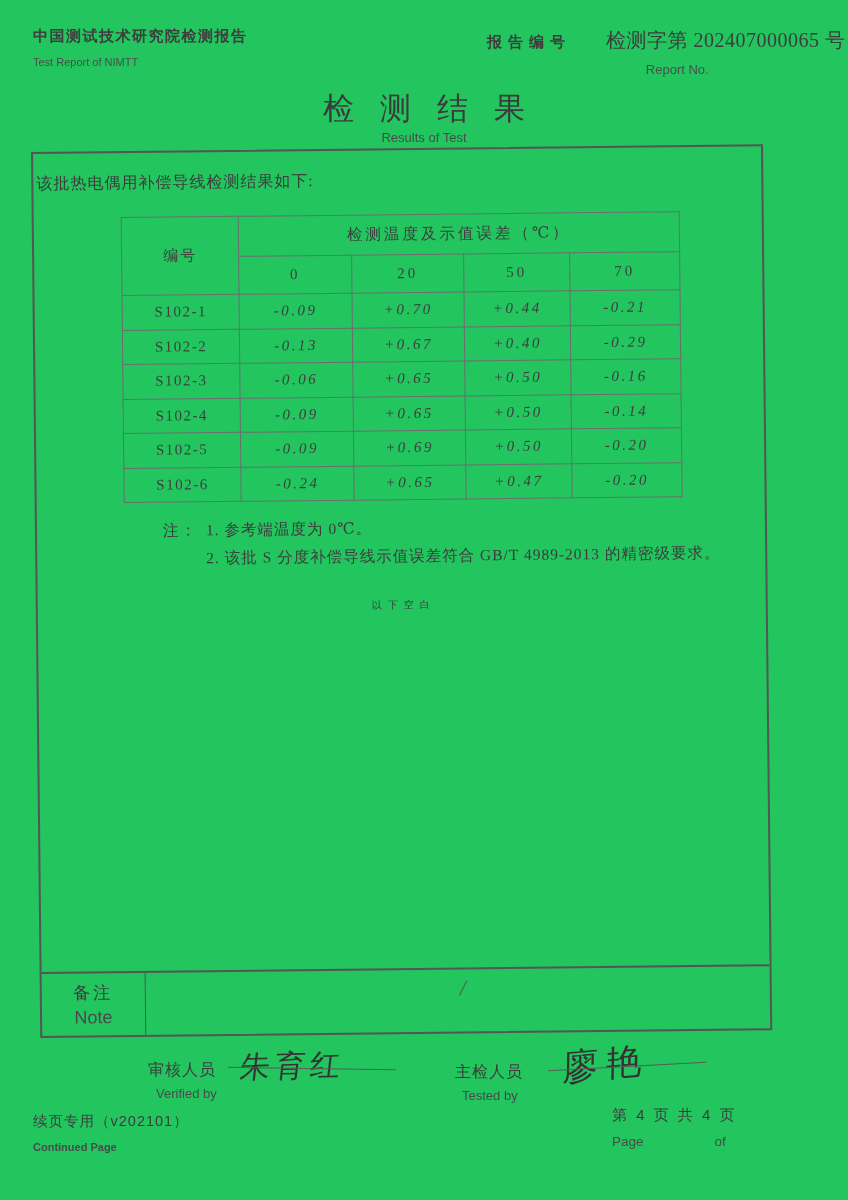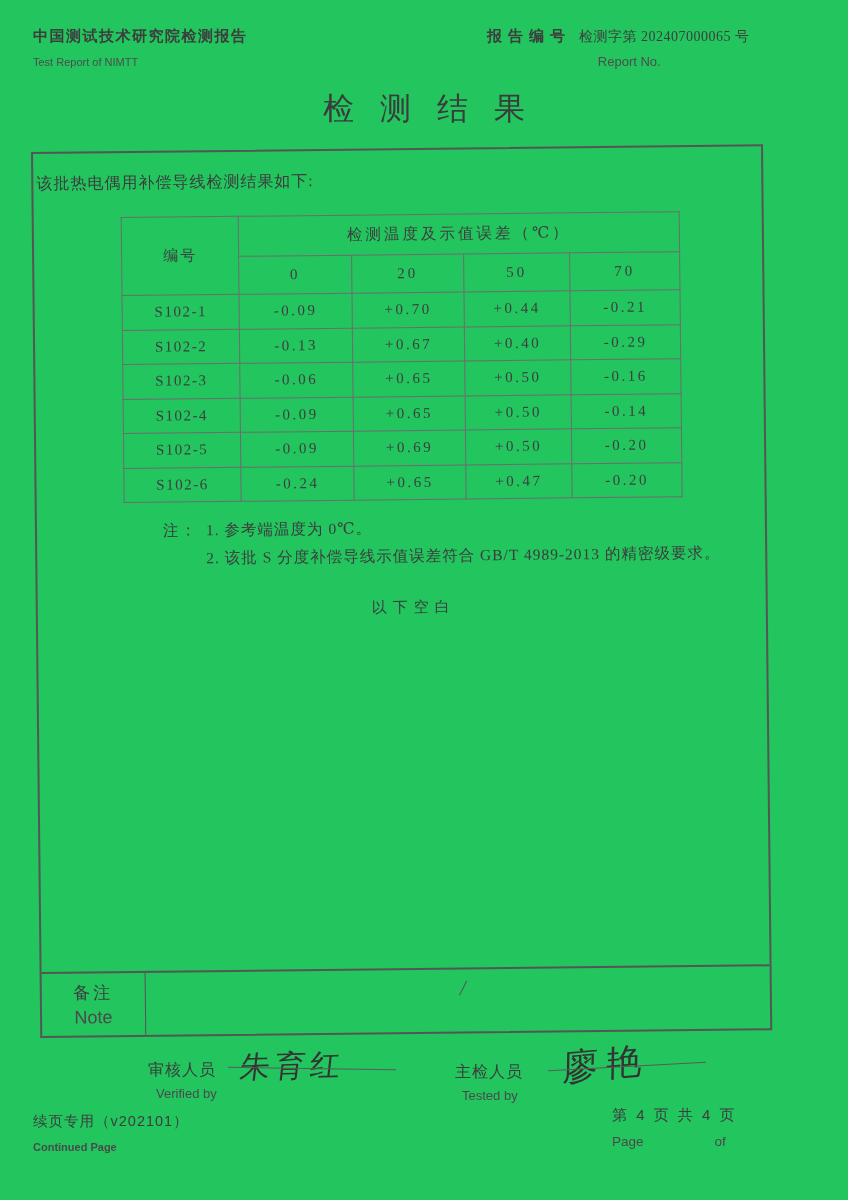--- a/index.html
+++ b/index.html
@@ -11,23 +11,23 @@
     position:relative; width:848px; height:1200px;
     background:#22c55e; overflow:hidden; color:#3a3a3a;
   }
 
   
   .header-left { position:absolute; left:33px; top:27px; }
   .org-zh { font-weight:bold; font-size:15px; letter-spacing:1.5px; color:#3d3d3d; }
   .org-en { font-size:11px; color:#4d4d4d; margin-top:10px; }
 
   .header-right { position:absolute; left:487px; top:27px; }
-  .rn-line { display:flex; align-items:baseline; }
+  .rn-line { display:flex; align-items:baseline;gap:27px; }
   .rn-label { font-weight:bold; font-size:15px; letter-spacing:6px; color:#3d3d3d; white-space:nowrap; }
-  .rn-value { font-size:14px; letter-spacing:0.5px; margin-left:8px; color:#3d3d3d; white-space:nowrap; }
+  .rn-value { font-size:20px; letter-spacing:0.5px; margin-left:8px; color:#3d3d3d; white-space:nowrap; }
   .rn-en { font-size:13px; color:#4d4d4d; margin-top:8px; margin-left:22px;text-align:center; }
 
   
   .title-zh {
     position:absolute; top:88px; left:0; width:100%; text-align:center;
     font-size:31px; letter-spacing:26px; text-indent:26px; color:#3b3b3b;
   }
   .title-en {
     position:absolute; top:130px; left:0; width:100%; text-align:center;
     font-size:13px; color:#4a4a4a;
@@ -44,29 +44,29 @@
   .results-table { position:absolute; left:87px; top:64px; border-collapse:collapse; table-layout:fixed; }
   .results-table td {
     border:1.4px solid #6d6d6d; text-align:center; vertical-align:middle;
     color:#3e3e3e; font-size:15px; padding:0;
   }
   .results-table .c-group { height:40px; font-size:15.5px; letter-spacing:3px; }
   .results-table .h2 td { height:38px; letter-spacing:3px; }
   .results-table .c-id { letter-spacing:2px; }
   .results-table .br td { height:34.5px; }
   .cell-id  { letter-spacing:1.5px; }
-  .cell-val { letter-spacing:2.5px; }
+  .cell-val { letter-spacing:2.5px;font-style:italic; }
 
   
   .notes { position:absolute; left:126px; top:364px; display:flex; font-size:15.5px; line-height:28px; color:#3c3c3c; }
   .notes-label { letter-spacing:2px; margin-right:8px; }
   .notes-items div { letter-spacing:1px; white-space:nowrap; }
   .notes-items div + div { margin-top:0px; }
 
-  .blank-below { position:absolute; left:334px; top:448px; font-size:15px; letter-spacing:6px; color:#3c3c3c; }
+  .blank-below { position:absolute; left:334px; top:448px; font-size:10px; letter-spacing:6px; color:#3c3c3c; }
 
   
   .remark-row {
     position:absolute; left:0; right:0; bottom:0; height:64px;
     border-top:2px solid #555; display:flex;
   }
   .remark-label-cell {
     width:104px; border-right:1.6px solid #555;
     display:flex; flex-direction:column; align-items:center; justify-content:center;
   }
@@ -106,20 +106,21 @@
 
   <div class="header-right">
     <div class="rn-line">
       <span class="rn-label f-sans">报告编号</span>
       <span class="rn-value f-serif">检测字第 202407000065 号</span>
     </div>
     <div class="rn-en f-sans">Report No.</div>
   </div>
 
   <div class="title-zh f-sans">检测结果</div>
+  <div class="title-en f-sans">Results of Test</div>
 
   <div class="main-box">
 
     <div class="intro">该批热电偶用补偿导线检测结果如下:</div>
 
     <table class="results-table">
       <colgroup>
         <col style="width:117px">
           <col style="width:113px">
           <col style="width:112px">

